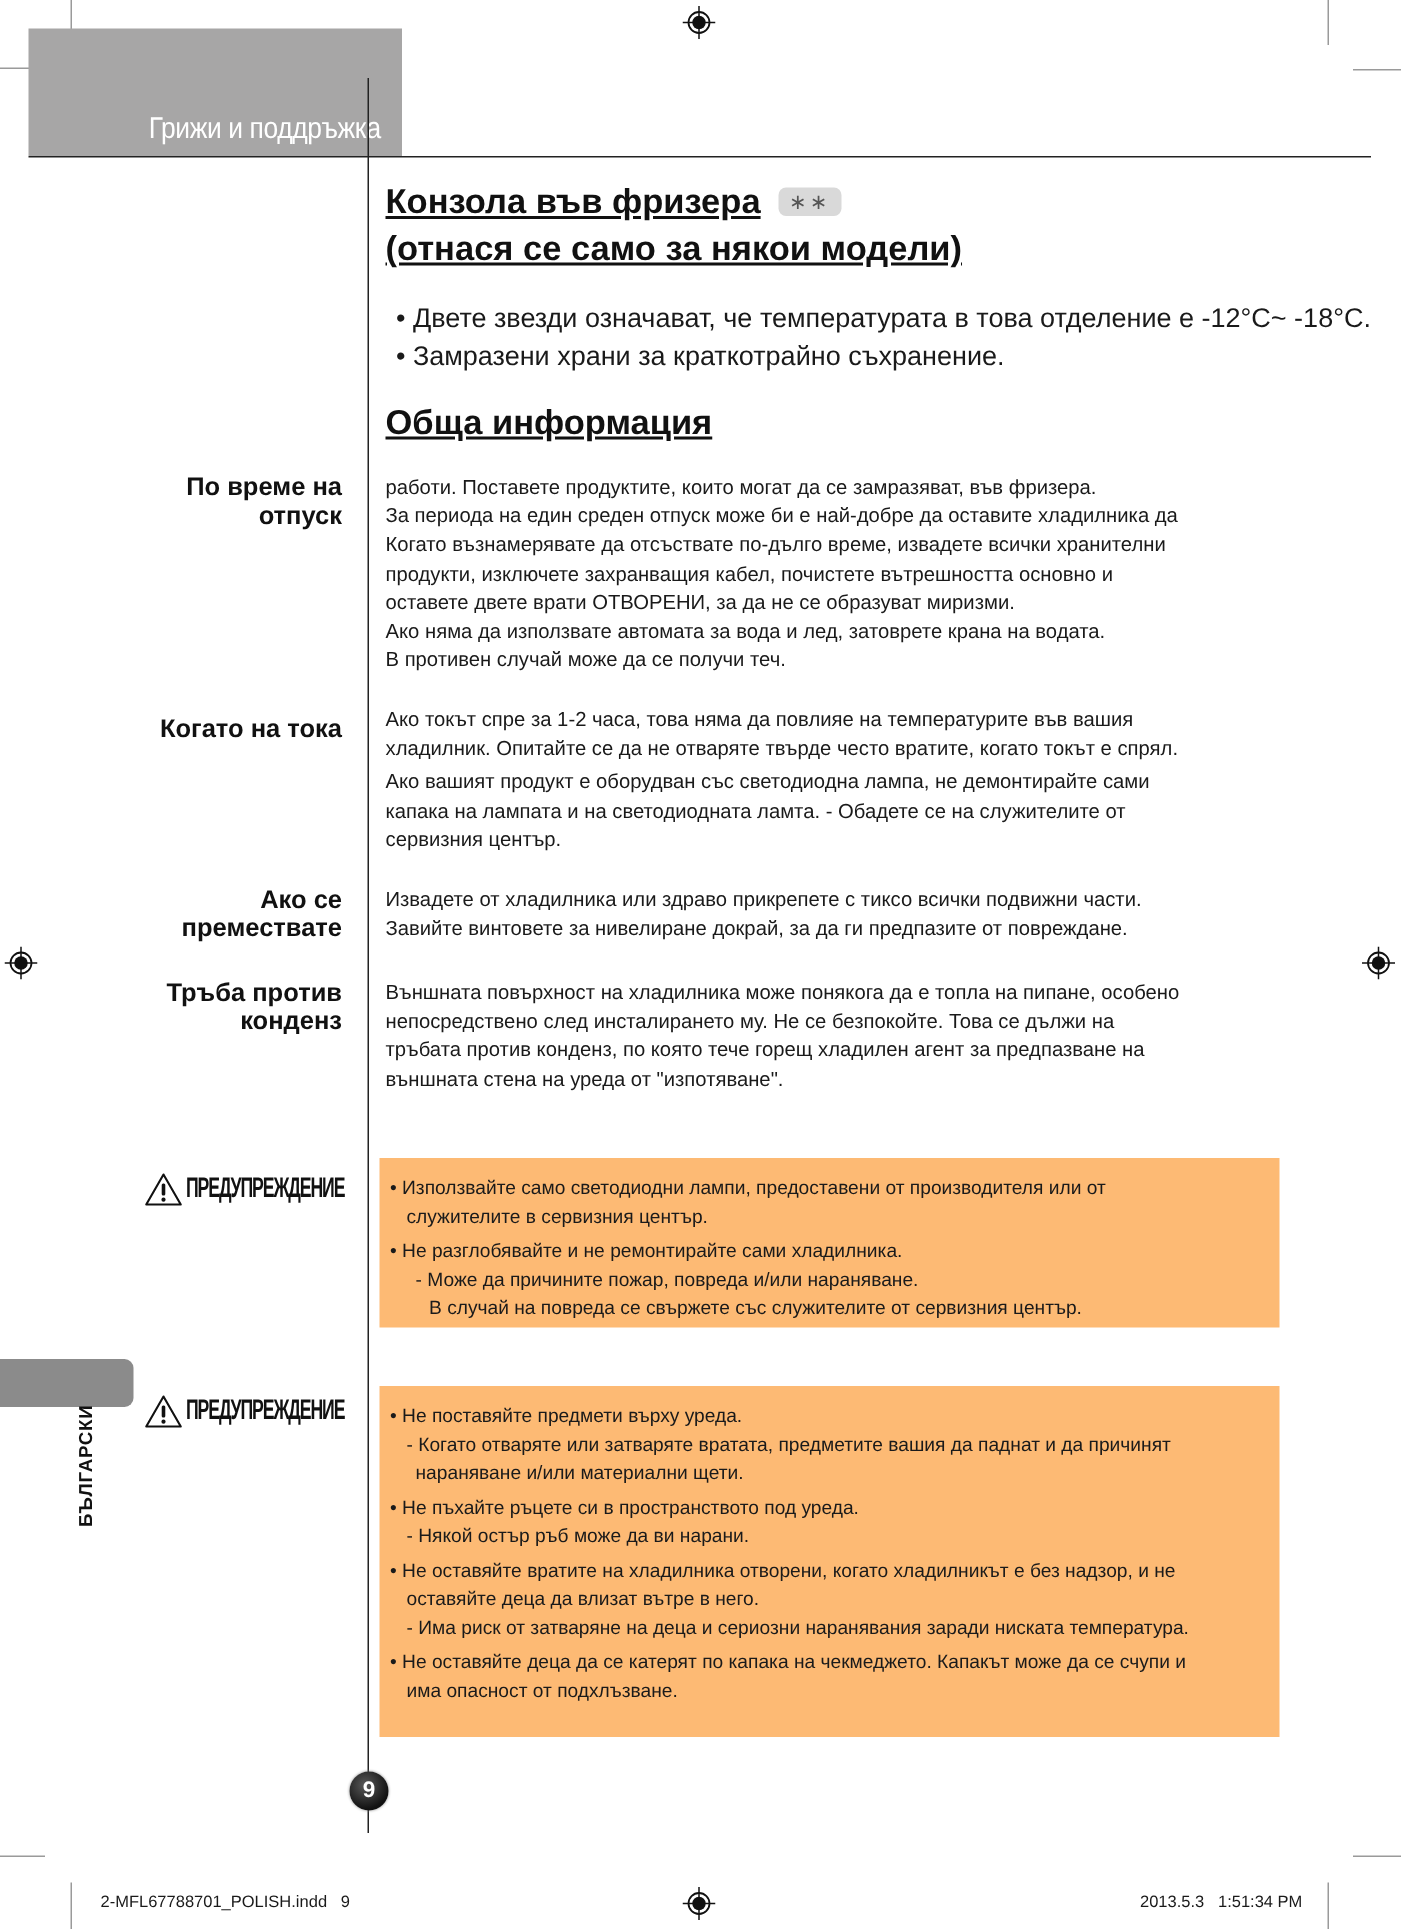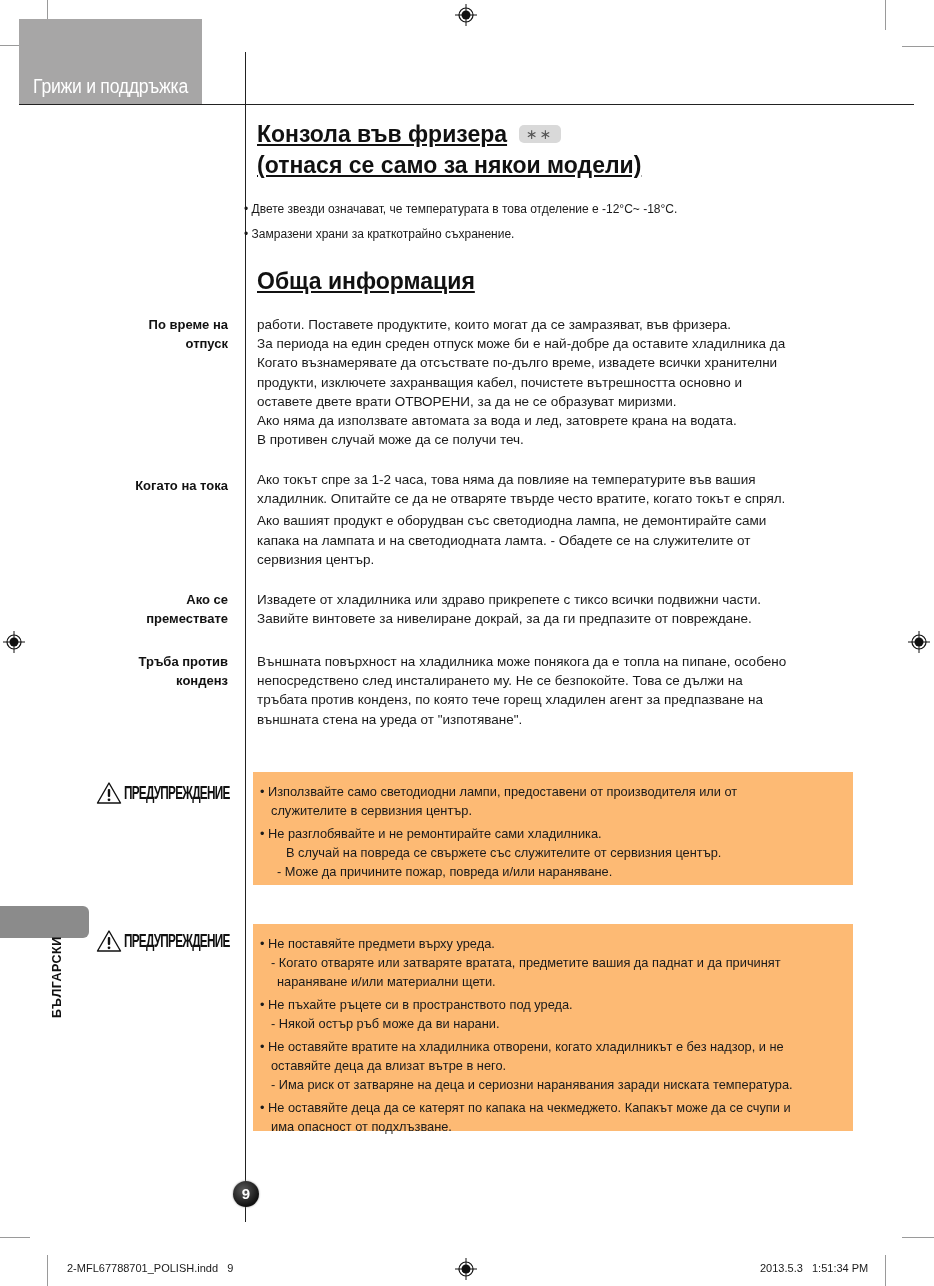--- a/index.html
+++ b/index.html
@@ -1,30 +1,30 @@
 <!DOCTYPE html>
 <html><head>
 <meta charset="utf-8">
 <style>
   html, body { margin:0; padding:0; background:#ffffff; }
   body { width:934px; height:1286px; position:relative; overflow:hidden; font-family:"Liberation Sans", "DejaVu Sans", sans-serif; color:#1a1a1a; }
   
   .crop-v { position:absolute; width:1px; background:#9a9a9a; }
   .crop-h { position:absolute; height:1px; background:#9a9a9a; }
   
-  .header-block { position:absolute; left:19px; top:19px; width:183px; height:85px; background:#a7a6a6; }
+  .header-block { position:absolute; left:19px; top:19px; width:249px; height:85px; background:#a7a6a6; }
   .header-title { position:absolute; right:14px; bottom:6px; color:#ffffff; font-size:20px; letter-spacing:-0.3px; transform:scaleX(0.88); transform-origin:right bottom; white-space:nowrap; }
   .header-rule { position:absolute; left:19px; top:104px; width:895px; height:1px; background:#222; }
   .vrule { position:absolute; left:245px; top:52px; width:1px; height:1170px; background:#222; }
 
   .h1 { position:absolute; left:257px; font-size:23px; font-weight:bold; color:#111; white-space:nowrap;text-decoration:underline; }
   .stars-badge { display:inline-block; vertical-align:3px; margin-left:12px; background:#d9d9d9; border-radius:5px; padding:1px 7px; font-size:14px; font-weight:normal; color:#555; letter-spacing:2px; }
-  .bullet-line { position:absolute; left:244px; font-size:12px; white-space:nowrap; color:#1a1a1a; }
+  .bullet-line { position:absolute; left:264px; font-size:18px; white-space:nowrap; color:#1a1a1a; }
 
-  .side-label { position:absolute; right:706px; text-align:right; font-size:13px; font-weight:bold; line-height:19px; color:#111; white-space:nowrap; }
+  .side-label { position:absolute; right:706px; text-align:right; font-size:17px; font-weight:bold; line-height:19px; color:#111; white-space:nowrap; }
   .para { position:absolute; left:257px; width:600px; font-size:13.5px; line-height:19.2px; color:#1a1a1a; }
   .para div { white-space:nowrap; }
 
   .warn-label { position:absolute; left:96px; height:26px; display:flex; align-items:center; }
   .warn-label svg { display:block; }
   .warn-text { font-size:19px; font-weight:bold; letter-spacing:-1.2px; transform:scaleX(0.62); transform-origin:left center; margin-left:2px; white-space:nowrap; color:#111; font-family:"Liberation Sans Narrow","Liberation Sans", sans-serif; }
 
   .warn-box { position:absolute; left:253px; width:600px; background:#fdba74; font-size:12.8px; line-height:19px; color:#1a1a1a; box-sizing:border-box; padding:10px 8px 6px 7px; }
   .warn-box .l { white-space:nowrap; }
   .warn-box .gap { height:4px; }
@@ -144,36 +144,36 @@
       <rect x="11.8" y="8" width="2.4" height="8" rx="1" fill="#111"></rect>
       <circle cx="13" cy="18.8" r="1.4" fill="#111"></circle>
     </svg>
   <span class="warn-text">ПРЕДУПРЕЖДЕНИЕ</span>
 </div>
 <div class="warn-box" style="top:772px; height:113px;">
   <div class="l">• Използвайте само светодиодни лампи, предоставени от производителя или от</div>
   <div class="l i1">служителите в сервизния център.</div>
   <div class="gap"></div>
   <div class="l">• Не разглобявайте и не ремонтирайте сами хладилника.</div>
+  <div class="l i2">- Може да причините пожар, повреда и/или нараняване.</div>
   <div class="l i3">В случай на повреда се свържете със служителите от сервизния център.</div>
-  <div class="l i2">- Може да причините пожар, повреда и/или нараняване.</div>
 </div>
 
 <div class="lang-tab"></div>
 <div class="lang-vert">БЪЛГАРСКИ</div>
 
 <div class="warn-label" style="top:928px;">
   <svg width="26" height="24" viewBox="0 0 26 24">
       <path d="M13 2 L24.5 22 L1.5 22 Z" fill="none" stroke="#111" stroke-width="1.4" stroke-linejoin="round"></path>
       <rect x="11.8" y="8" width="2.4" height="8" rx="1" fill="#111"></rect>
       <circle cx="13" cy="18.8" r="1.4" fill="#111"></circle>
     </svg>
   <span class="warn-text">ПРЕДУПРЕЖДЕНИЕ</span>
 </div>
-<div class="warn-box" style="top:924px; height:207px;">
+<div class="warn-box" style="top:924px; height:234px;">
   <div class="l">• Не поставяйте предмети върху уреда.</div>
   <div class="l i1">- Когато отваряте или затваряте вратата, предметите вашия да паднат и да причинят</div>
   <div class="l i2">нараняване и/или материални щети.</div>
   <div class="gap"></div>
   <div class="l">• Не пъхайте ръцете си в пространството под уреда.</div>
   <div class="l i1">- Някой остър ръб може да ви нарани.</div>
   <div class="gap"></div>
   <div class="l">• Не оставяйте вратите на хладилника отворени, когато хладилникът е без надзор, и не</div>
   <div class="l i1">оставяйте деца да влизат вътре в него.</div>
   <div class="l i1">- Има риск от затваряне на деца и сериозни наранявания заради ниската температура.</div>

